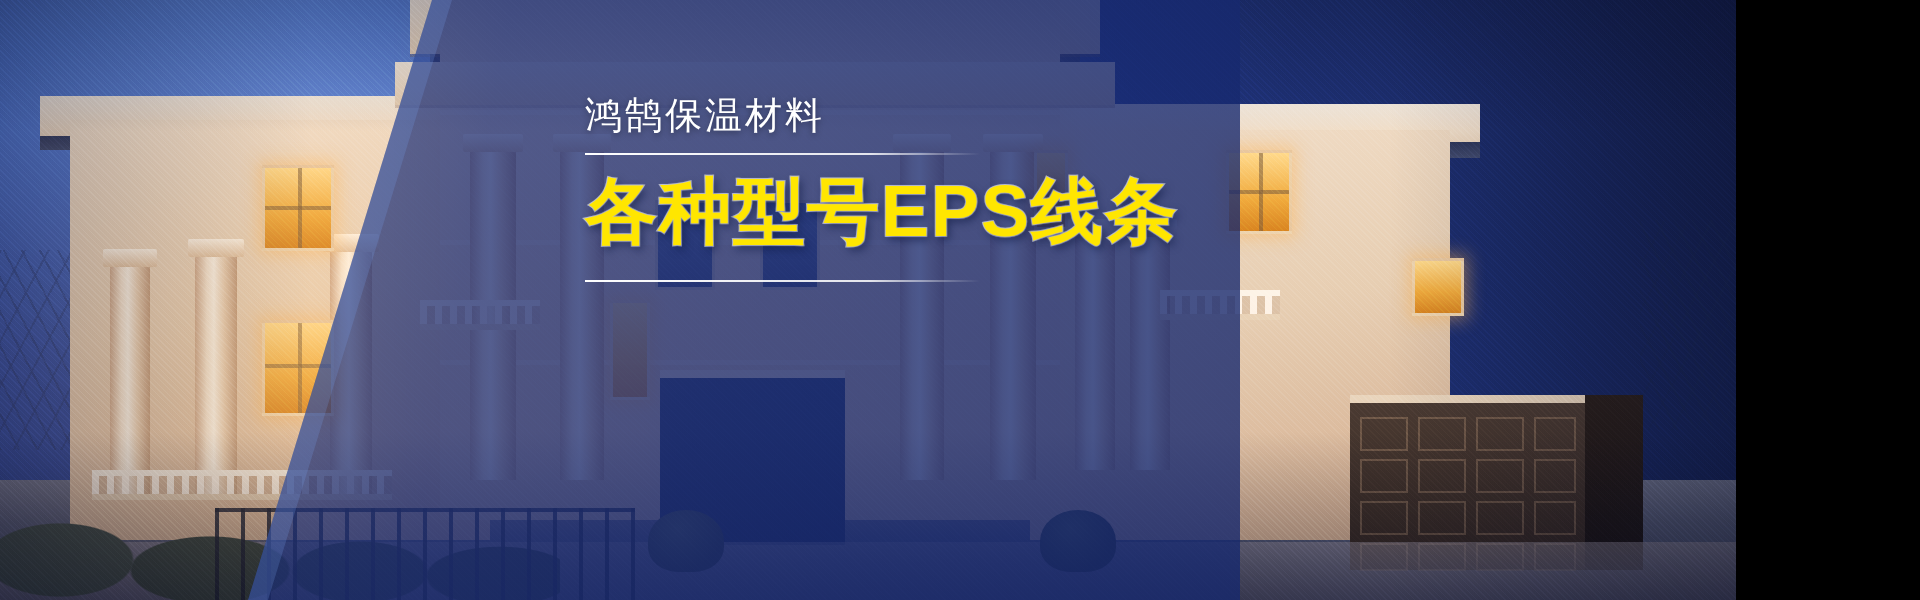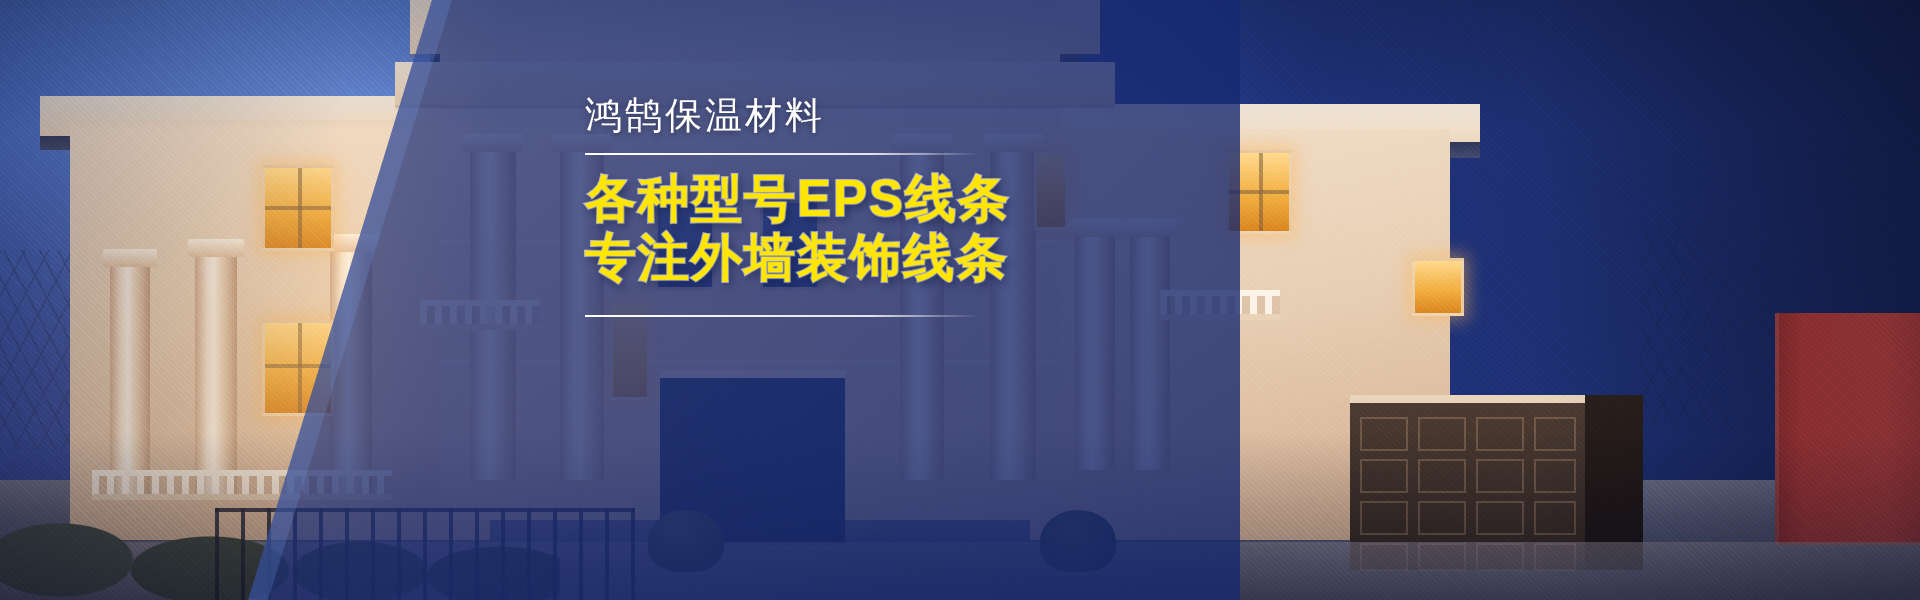--- a/index.html
+++ b/index.html
@@ -1,21 +1,21 @@
 <!DOCTYPE html>
 <html><head>
 <meta charset="utf-8">
 <title>Banner</title>
 <style>
   html,body{margin:0;padding:0;background:#000;}
   *{box-sizing:border-box;}
 
   .banner{
     position:relative;
-    width:1920px;height:600px;
+    width:1736px;height:600px;
     overflow:hidden;
     font-family:"Liberation Sans","DejaVu Sans",sans-serif;
     background:#2b3f86;
     padding-left:16px;
   }
 
   
   .photo{position:absolute;inset:0;overflow:hidden;}
 
   
@@ -232,21 +232,21 @@
     margin:0 0 16px 0;
     white-space:nowrap;
   }
   .rule{
     width:395px;height:2px;
     background:linear-gradient(90deg,#ffffff 0%, rgba(255,255,255,.85) 72%, rgba(255,255,255,0) 100%);
     margin:0 0 14px 0;
   }
   .headline{
     color:#ffe600;
-    font-size:51px;
+    font-size:72px;
     font-weight:bold;
     letter-spacing:2px;
     line-height:1.17;
     white-space:nowrap;
     margin:0;
     -webkit-text-stroke:2px rgba(255,255,255,.55);
     paint-order:stroke fill;
     text-shadow:
        0 0 2px rgba(255,255,255,.75),
        3px 4px 8px rgba(10,20,60,.55);
@@ -376,20 +376,19 @@
   <div class="panel-edge"></div>
 
   <div class="content">
 
     <p class="brand">鸿鹄保温材料</p>
 
     <div class="rule"></div>
 
     <h1 class="headline">
       <span class="ln">各种型号EPS线条</span>
-      <span class="ln">专注外墙装饰线条</span>
     </h1>
 
     <div class="rule2"></div>
 
   </div>
 
 </div>
 
 </body></html>

